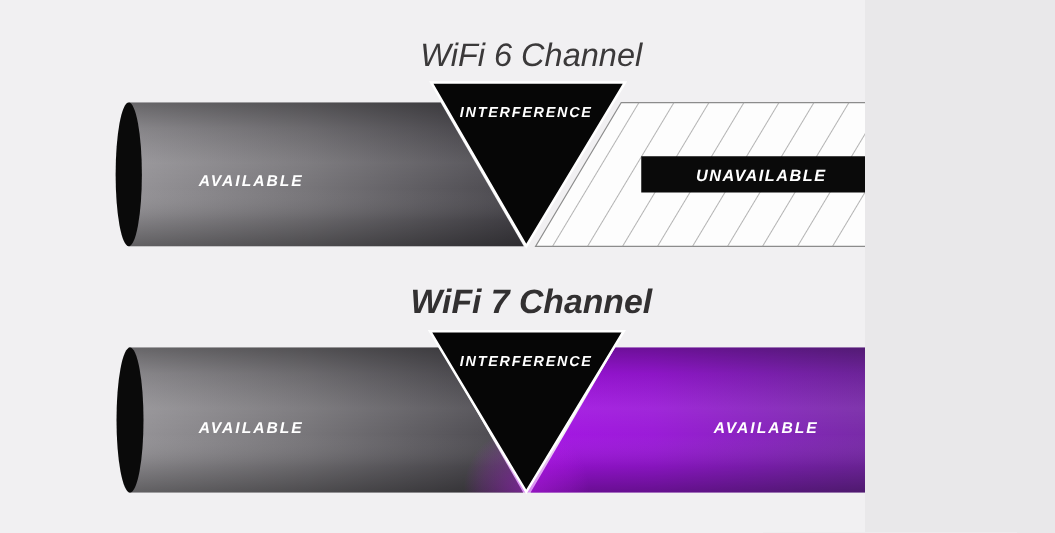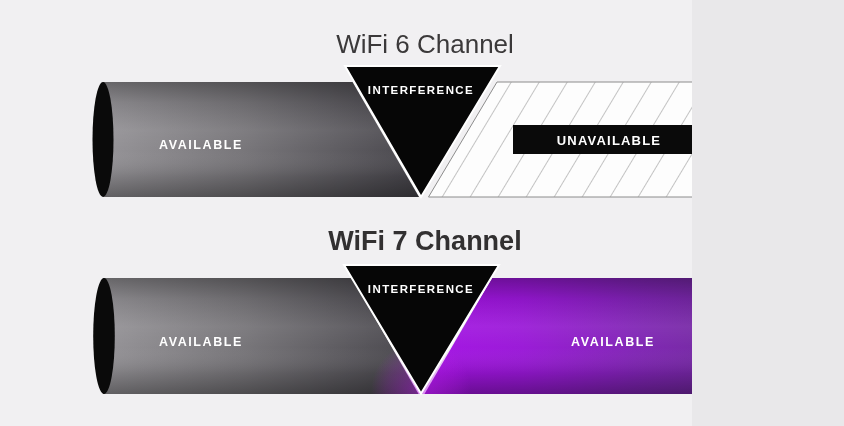--- a/index.html
+++ b/index.html
@@ -2,20 +2,21 @@
 <html><head>
 <meta charset="utf-8">
 <style>
   html, body { margin: 0; padding: 0; }
   body { background: #e9e8ea; font-family: "Liberation Sans", sans-serif; }
   .canvas {
     width: 692px; height: 426px;
     background: #f1f0f2;
     position: relative;
     overflow: hidden;
+    font-style: italic;
   }
   svg { display: block; }
   text { font-family: "Liberation Sans", sans-serif; }
   .title-regular { font-size: 26px; font-weight: 400; fill: #3b393a; }
   .title-bold    { font-size: 27px; font-weight: 800; fill: #323031; }
   .seg-label  { font-size: 12.5px; font-weight: 600; fill: #ffffff; letter-spacing: 1.6px; }
   .intf-label { font-size: 11.5px; font-weight: 700; fill: #ffffff; letter-spacing: 1.4px; }
   .unav-label { font-size: 13px;   font-weight: 700; fill: #ffffff; letter-spacing: 1.2px; }
 </style>
 </head>

